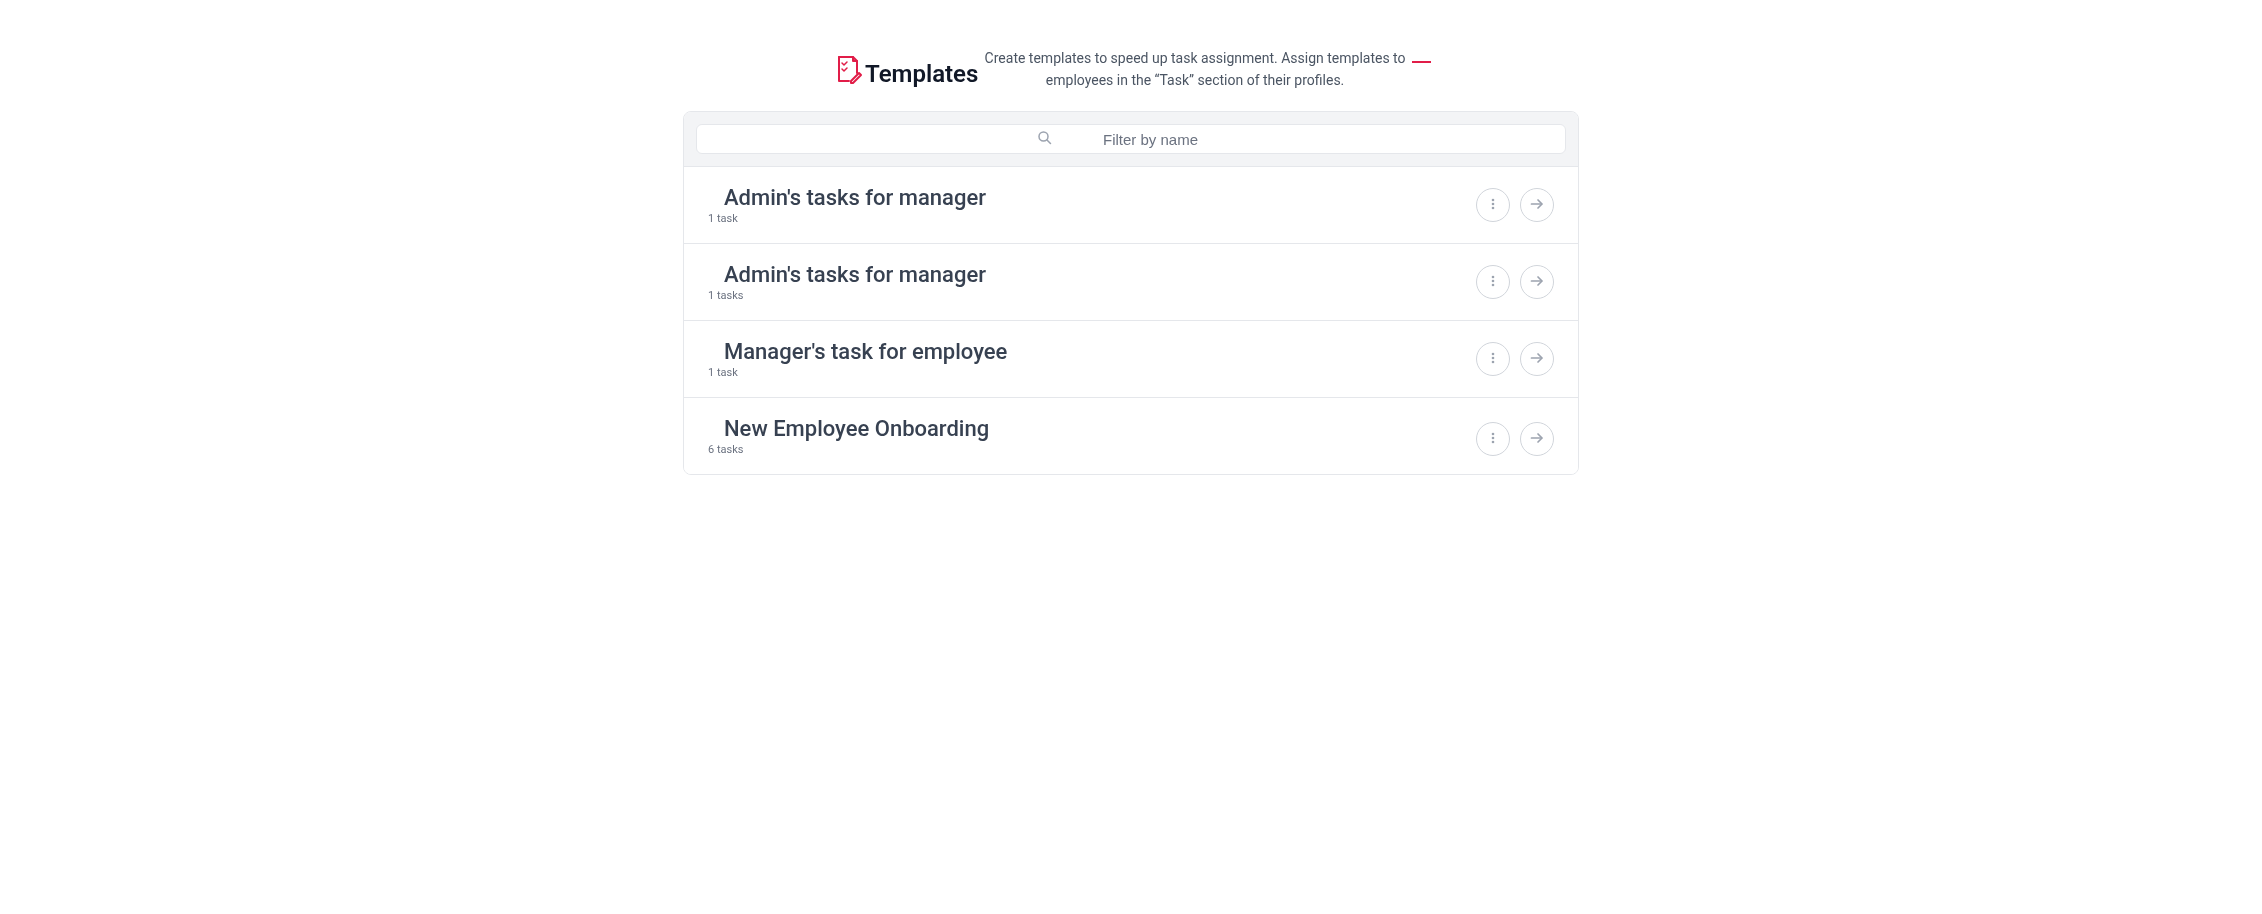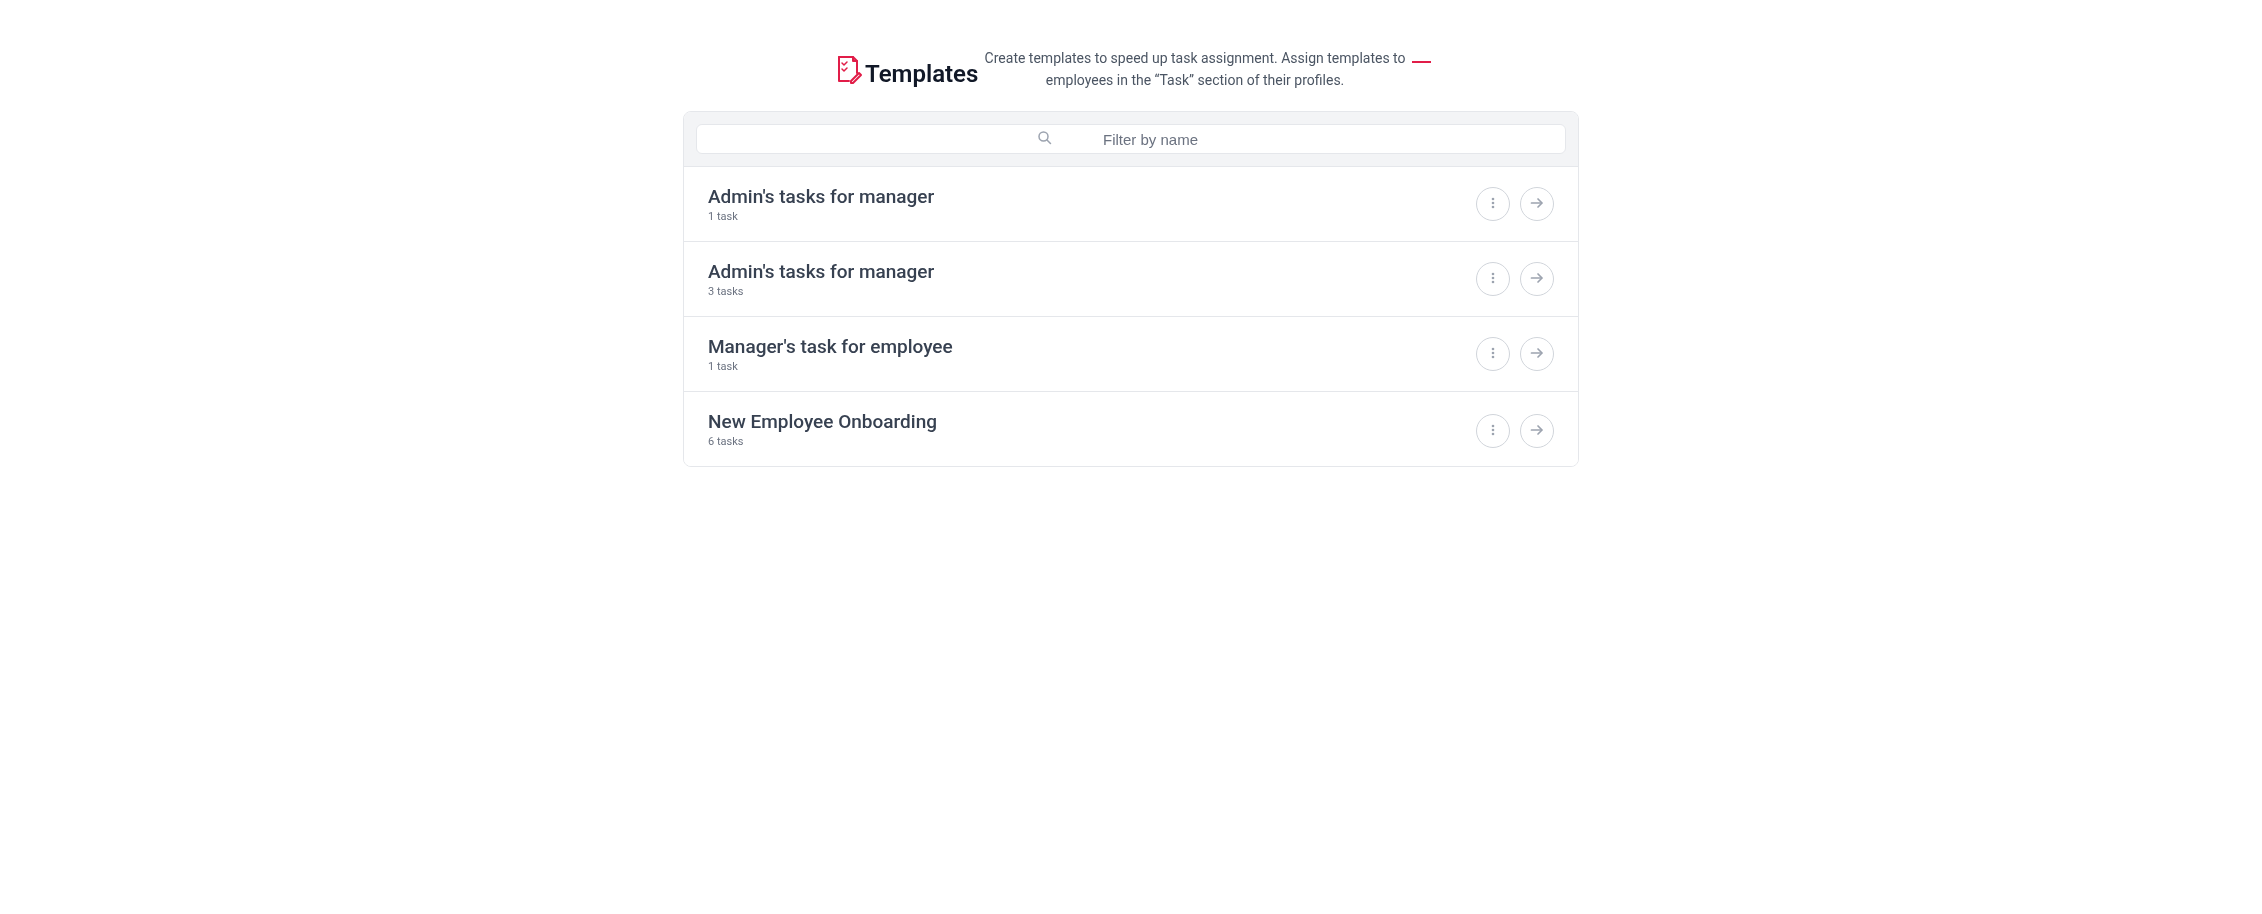--- a/index.html
+++ b/index.html
@@ -90,23 +90,24 @@
     .template-row:last-child {
       border-bottom: none;
       align-items: flex-end;
     }
     .template-info {
       display: flex;
       flex-direction: column;
       gap: 2px;
     }
     .template-title {
-      font-size: 19px;
+      font-size: 22px;
       font-weight: 500;
       color: #374151;
+      margin-left: 16px;
     }
     .template-subtitle {
       font-size: 11px;
       color: #6b7280;
     }
     .row-actions {
       display: flex;
       gap: 10px;
       align-items: center;
     }
@@ -177,21 +178,21 @@
               <polyline points="9,4 13,8 9,12" stroke="#9ca3af" stroke-width="1.7" stroke-linecap="round" stroke-linejoin="round" fill="none"></polyline>
             </svg>
         </span>
       </button>
     </div>
   </div>
 
   <div class="template-row">
     <div class="template-info">
       <div class="template-title">Admin's tasks for manager</div>
-      <div class="template-subtitle">3 tasks</div>
+      <div class="template-subtitle">1 tasks</div>
     </div>
     <div class="row-actions">
       <button class="icon-button">
         <span>
           <svg width="14" height="14" viewBox="0 0 14 14">
               <circle cx="7" cy="3" r="1.3" fill="#9ca3af"></circle>
               <circle cx="7" cy="7" r="1.3" fill="#9ca3af"></circle>
               <circle cx="7" cy="11" r="1.3" fill="#9ca3af"></circle>
             </svg>
         </span>

